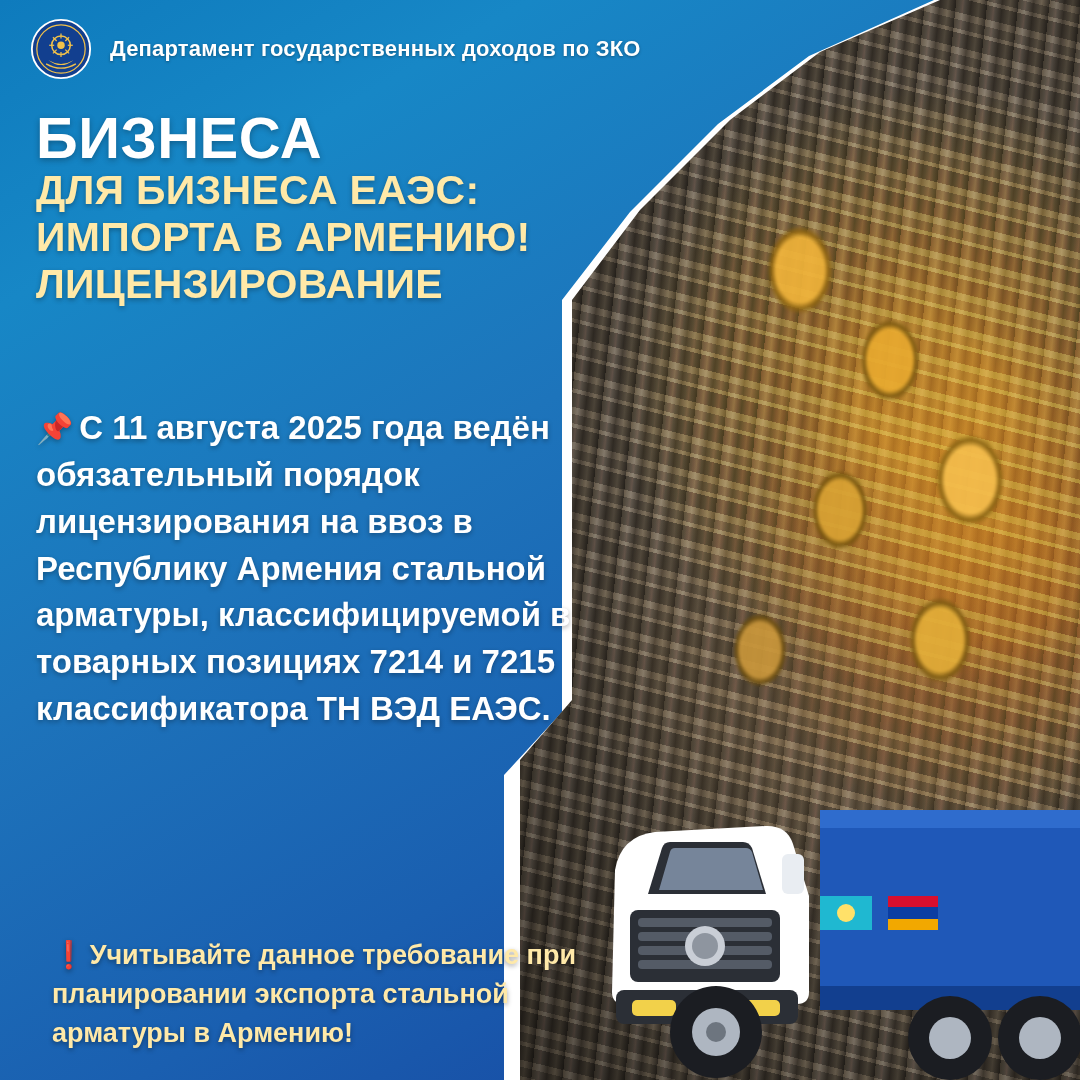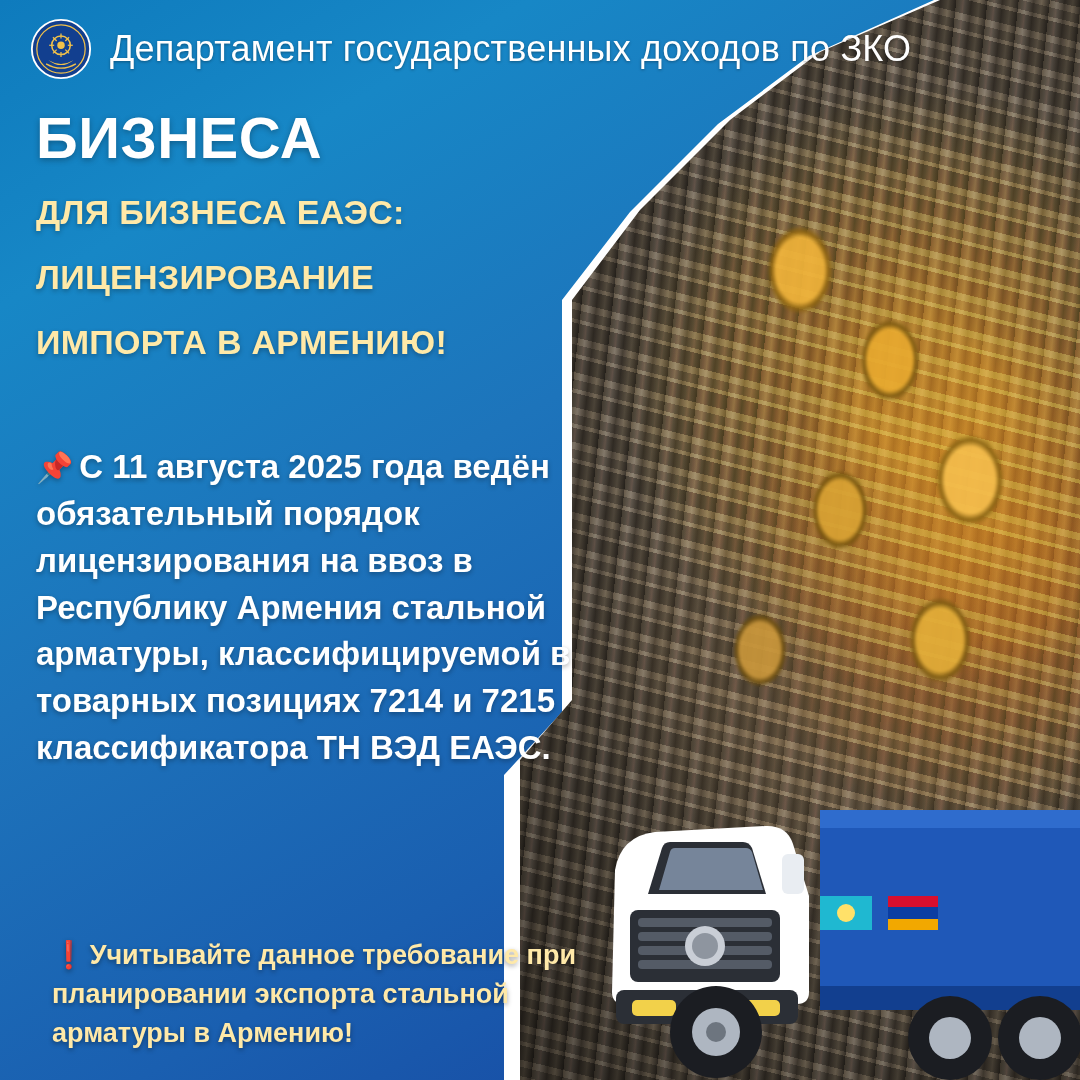--- a/index.html
+++ b/index.html
@@ -103,22 +103,22 @@
     gap: 18px;
     z-index: 5;
   }
   .emblem {
     width: 62px;
     height: 62px;
     flex: 0 0 62px;
   }
   .header-title {
     color: #ffffff;
-    font-size: 36px;
-    font-weight: normal;
+    font-size: 22px;
+    font-weight: bold;
     letter-spacing: .2px;
     text-shadow: 0 1px 3px rgba(0,0,0,.35);
     white-space: nowrap;
   }
 
   
   .headline {
     position: absolute;
     left: 36px;
     top: 108px;
@@ -128,33 +128,33 @@
   .headline .line-white {
     color: #ffffff;
     font-size: 58px;
     line-height: 1.02;
     font-weight: bold;
     letter-spacing: .5px;
     text-shadow: 0 2px 6px rgba(0,0,0,.3);
   }
   .headline .line-yellow {
     color: #ffe9a8;
-    font-size: 34px;
+    font-size: 41px;
     line-height: 1.14;
     font-weight: bold;
-    margin-top: 26px;
+    margin-top: 0;
     letter-spacing: .3px;
     text-shadow: 0 2px 5px rgba(0,0,0,.3);
   }
 
   
   .body-block {
     position: absolute;
     left: 36px;
-    top: 444px;
+    top: 405px;
     width: 560px;
     z-index: 5;
   }
   .body-text {
     color: #ffffff;
     font-size: 33px;
     line-height: 1.42;
     font-weight: bold;
     text-shadow: 0 2px 5px rgba(0,0,0,.32);
   }
@@ -220,22 +220,22 @@
         <path d="M30 68 q20 12 40 0 q-20 16 -40 0 z" fill="#f2c14a"></path>
         <path d="M26 74 q24 14 48 0" fill="none" stroke="#f2c14a" stroke-width="2"></path>
       </svg>
     </div>
     <div class="header-title">Департамент государственных доходов по ЗКО</div>
   </div>
 
   <div class="headline">
     <div class="line-white">БИЗНЕСА</div>
     <div class="line-yellow">ДЛЯ БИЗНЕСА ЕАЭС:</div>
+    <div class="line-yellow">ИМПОРТА В АРМЕНИЮ!</div>
     <div class="line-yellow">ЛИЦЕНЗИРОВАНИЕ</div>
-    <div class="line-yellow">ИМПОРТА В АРМЕНИЮ!</div>
   </div>
 
   <div class="body-block">
     <div class="body-text">
       <span class="pin-icon">📌</span><span>С 11 августа 2025 года ведён обязательный порядок лицензирования на ввоз в Республику Армения стальной арматуры, классифицируемой в товарных позициях 7214 и 7215 классификатора ТН ВЭД ЕАЭС.</span>
     </div>
   </div>
 
   <div class="truck">
     <svg viewBox="0 0 560 330" width="560" height="330" aria-hidden="true">

